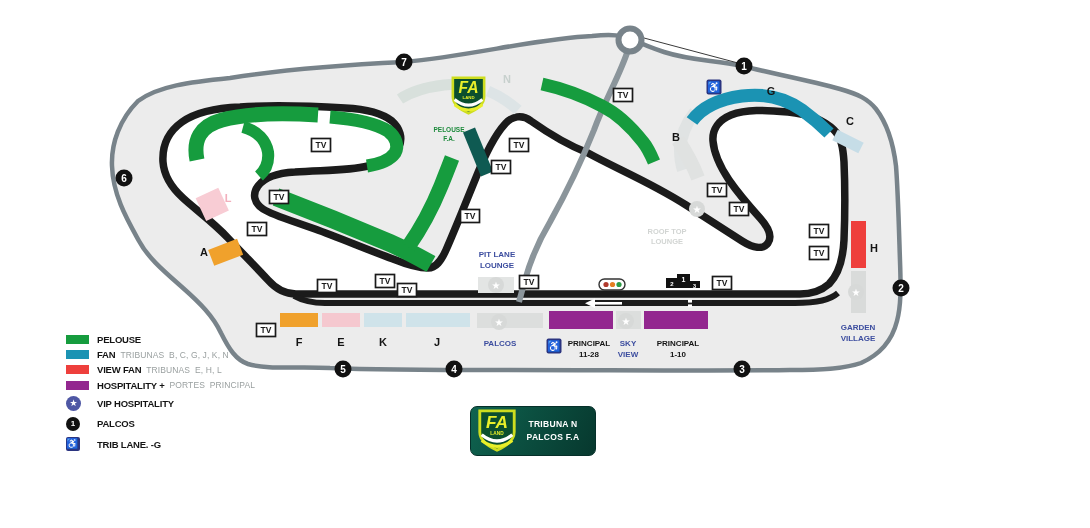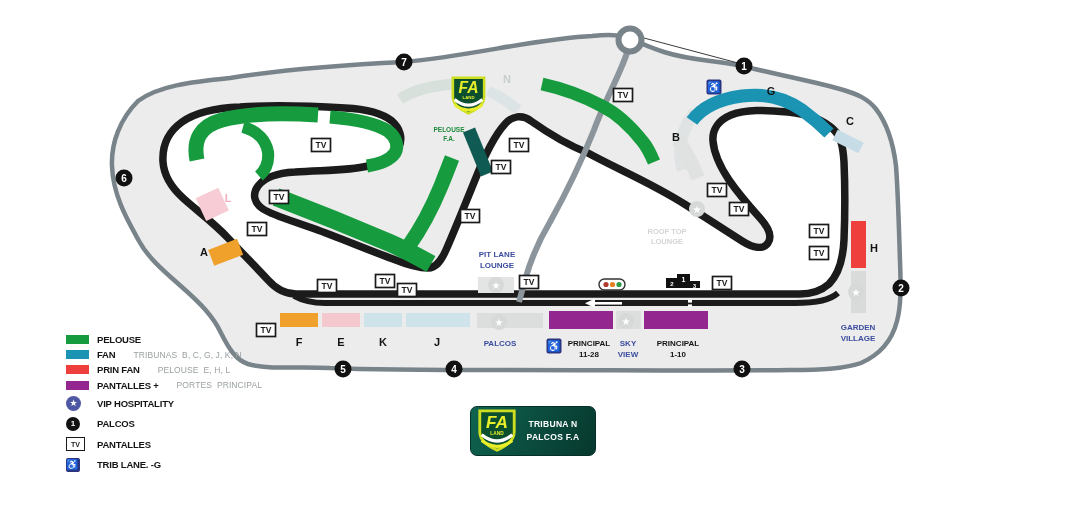--- a/index.html
+++ b/index.html
@@ -12,21 +12,21 @@
   .legend{position:absolute;left:66px;top:332px;display:flex;flex-direction:column;}
   .legend-row{display:flex;align-items:center;height:15.2px;}
   .legend-row.tall{height:20.5px;}
   .swatch{width:23px;height:9px;margin-right:8px;flex:0 0 auto;}
   .sw-pelouse{background:#169c3e;}
   .sw-fan{background:#1b93b3;}
   .sw-superfan{background:#ee3f3c;}
   .sw-excellence{background:#f0a12c;}
   .sw-excellenceplus{background:#93278f;}
   .legend-label{font-size:9.5px;font-weight:bold;color:#141414;letter-spacing:-0.2px;white-space:pre;}
-  .legend-sub{font-size:8.5px;color:#9aa0a0;margin-left:18px;letter-spacing:0.1px;white-space:pre;}
+  .legend-sub{font-size:8.5px;color:#9aa0a0;margin-left:5px;letter-spacing:0.1px;white-space:pre;}
   .icon-cell{width:23px;margin-right:8px;display:flex;justify-content:flex-start;flex:0 0 auto;}
   .star-circle{width:15px;height:15px;border-radius:50%;background:#4e57a4;color:#fff;
       display:flex;align-items:center;justify-content:center;font-size:9px;line-height:1;}
   .gate-circle{width:14px;height:14px;border-radius:50%;background:#111;color:#fff;
       display:flex;align-items:center;justify-content:center;font-size:8px;font-weight:bold;line-height:1;}
   .tv-box{width:17px;height:12px;background:#fff;border:1.6px solid #1a1a1a;color:#1a1a1a;
       display:flex;align-items:center;justify-content:center;font-size:7px;font-weight:bold;line-height:1;}
   .wheel-box{width:14px;height:14px;border-radius:2px;background:#2b3480;color:#fff;
       display:flex;align-items:center;justify-content:center;font-size:10px;line-height:1;}
 
@@ -359,45 +359,39 @@
     <span class="swatch sw-pelouse"></span>
     <span class="legend-label">PELOUSE</span>
   </div>
   <div class="legend-row">
     <span class="swatch sw-fan"></span>
     <span class="legend-label">FAN</span>
     <span class="legend-sub">TRIBUNAS  B, C, G, J, K, N</span>
   </div>
   <div class="legend-row">
     <span class="swatch sw-superfan"></span>
-    <span class="legend-label">PRIN FAN</span>
-    <span class="legend-sub">PELOUSE  E, H, L</span>
+    <span class="legend-label">VIEW FAN</span>
+    <span class="legend-sub">TRIBUNAS  E, H, L</span>
   </div>
   <div class="legend-row">
     <span class="swatch sw-excellenceplus"></span>
-    <span class="legend-label">PANTALLES +</span>
+    <span class="legend-label">HOSPITALITY +</span>
     <span class="legend-sub">PORTES  PRINCIPAL</span>
   </div>
   <div class="legend-row tall">
     <span class="icon-cell">
           <span class="star-circle">★</span>
         </span>
     <span class="legend-label">VIP HOSPITALITY</span>
   </div>
   <div class="legend-row tall">
     <span class="icon-cell">
           <span class="gate-circle">1</span>
         </span>
     <span class="legend-label">PALCOS</span>
-  </div>
-  <div class="legend-row tall">
-    <span class="icon-cell">
-          <span class="tv-box">TV</span>
-        </span>
-    <span class="legend-label">PANTALLES</span>
   </div>
   <div class="legend-row tall">
     <span class="icon-cell">
           <span class="wheel-box">♿</span>
         </span>
     <span class="legend-label">TRIB LANE. -G</span>
   </div>
 </div>
 
 

